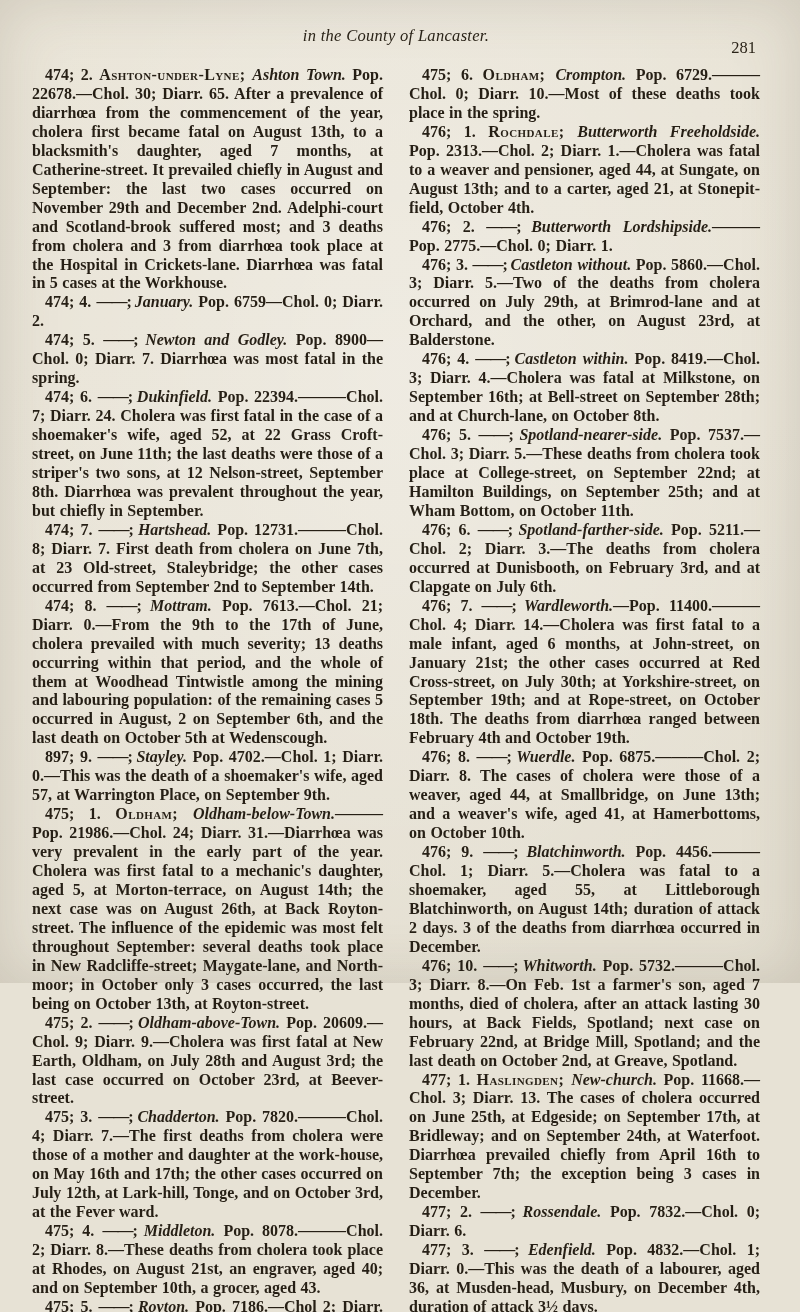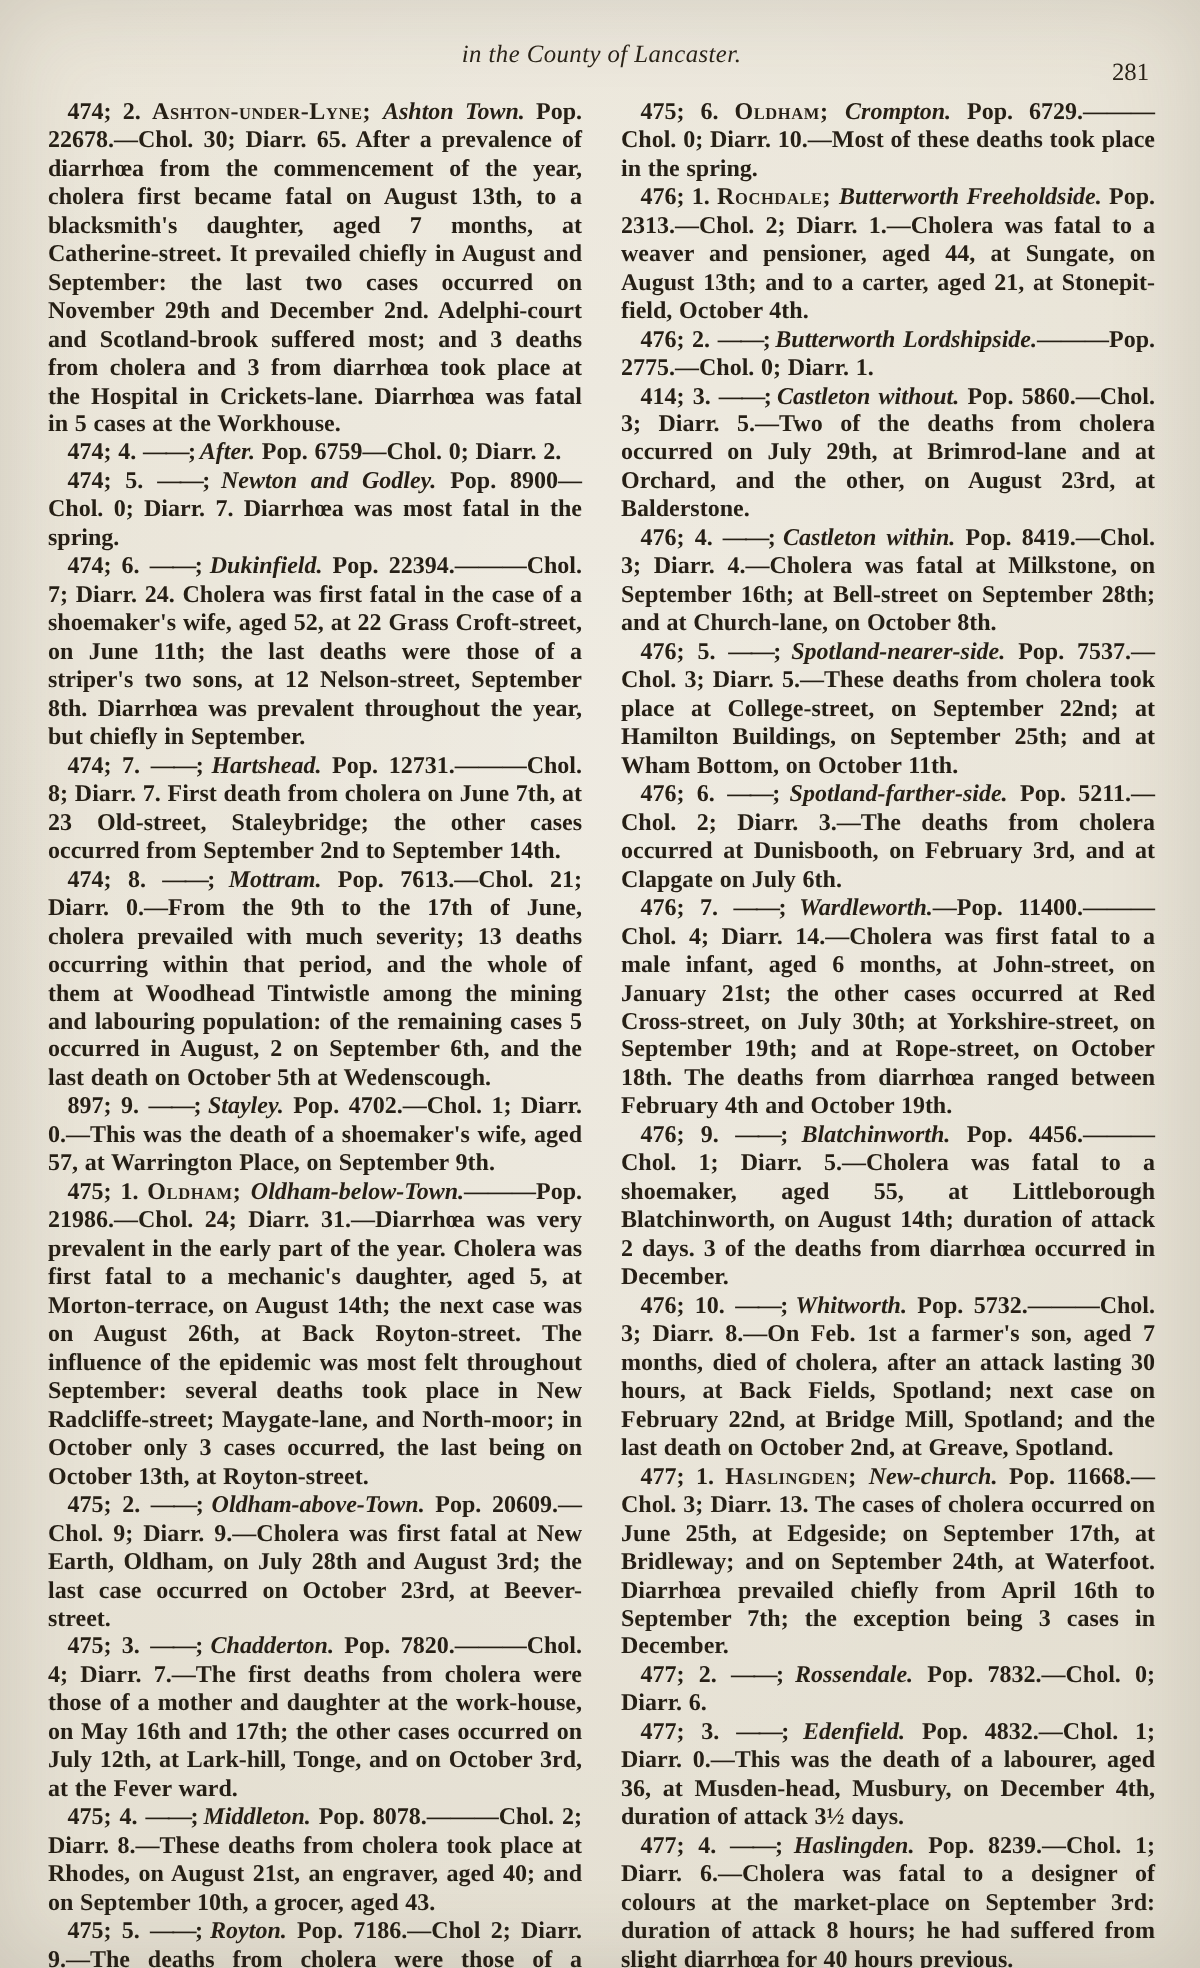--- a/index.html
+++ b/index.html
@@ -10,22 +10,22 @@
     width: 800px;
     height: 1312px;
     background: #e7e2d5;
     font-family: "Liberation Serif", serif;
     color: #261f15;
     overflow: hidden;
   }
   .page {
     box-sizing: border-box;
     width: 800px;
-    height: 1312px;
-    padding: 26px 30px 12px 32px;
+    height: 983px;
+    padding: 26px 40px 12px 32px;
     background:
       radial-gradient(ellipse at 50% 38%, rgba(255,255,255,0.28), rgba(0,0,0,0) 75%),
       linear-gradient(160deg, #eae5d8 0%, #e8e3d6 55%, #e3ded0 100%);
     box-shadow: inset 0 0 60px rgba(90,80,60,0.18);
   }
   .running-head {
     position: relative;
     height: 26px;
     margin-bottom: 14px;
     font-size: 16.5px;
@@ -74,41 +74,42 @@
 <body>
 
 <div class="page">
   <header class="running-head">
     <span class="head-title">in the County of Lancaster.</span>
     <span class="page-number">281</span>
   </header>
   <main class="columns">
     <div class="column">
         <p class="entry"><span class="ref">474; 2. </span><span class="district-sc">Ashton-under-Lyne; </span><span class="place">Ashton Town. </span><span class="body">Pop. 22678.—Chol. 30; Diarr. 65. After a prevalence of diarrhœa from the commencement of the year, cholera first became fatal on August 13th, to a blacksmith's daughter, aged 7 months, at Catherine-street. It prevailed chiefly in August and September: the last two cases occurred on November 29th and December 2nd. Adelphi-court and Scotland-brook suffered most; and 3 deaths from cholera and 3 from diarrhœa took place at the Hospital in Crickets-lane. Diarrhœa was fatal in 5 cases at the Workhouse.</span></p>
-        <p class="entry"><span class="ref">474; 4. </span><span class="ditto">——; </span><span class="place">After. </span><span class="body">Pop. 6759—Chol. 0; Diarr. 2.</span></p>
+        <p class="entry"><span class="ref">474; 4. </span><span class="ditto">——; </span><span class="place">January. </span><span class="body">Pop. 6759—Chol. 0; Diarr. 2.</span></p>
         <p class="entry"><span class="ref">474; 5. </span><span class="ditto">——; </span><span class="place">Newton and Godley. </span><span class="body">Pop. 8900—Chol. 0; Diarr. 7. Diarrhœa was most fatal in the spring.</span></p>
         <p class="entry"><span class="ref">474; 6. </span><span class="ditto">——; </span><span class="place">Dukinfield. </span><span class="body">Pop. 22394.———Chol. 7; Diarr. 24. Cholera was first fatal in the case of a shoemaker's wife, aged 52, at 22 Grass Croft-street, on June 11th; the last deaths were those of a striper's two sons, at 12 Nelson-street, September 8th. Diarrhœa was prevalent throughout the year, but chiefly in September.</span></p>
         <p class="entry"><span class="ref">474; 7. </span><span class="ditto">——; </span><span class="place">Hartshead. </span><span class="body">Pop. 12731.———Chol. 8; Diarr. 7. First death from cholera on June 7th, at 23 Old-street, Staleybridge; the other cases occurred from September 2nd to September 14th.</span></p>
         <p class="entry"><span class="ref">474; 8. </span><span class="ditto">——; </span><span class="place">Mottram. </span><span class="body">Pop. 7613.—Chol. 21; Diarr. 0.—From the 9th to the 17th of June, cholera prevailed with much severity; 13 deaths occurring within that period, and the whole of them at Woodhead Tintwistle among the mining and labouring population: of the remaining cases 5 occurred in August, 2 on September 6th, and the last death on October 5th at Wedenscough.</span></p>
         <p class="entry"><span class="ref">897; 9. </span><span class="ditto">——; </span><span class="place">Stayley. </span><span class="body">Pop. 4702.—Chol. 1; Diarr. 0.—This was the death of a shoemaker's wife, aged 57, at Warrington Place, on September 9th.</span></p>
         <p class="entry"><span class="ref">475; 1. </span><span class="district-sc">Oldham; </span><span class="place">Oldham-below-Town.</span><span class="body">———Pop. 21986.—Chol. 24; Diarr. 31.—Diarrhœa was very prevalent in the early part of the year. Cholera was first fatal to a mechanic's daughter, aged 5, at Morton-terrace, on August 14th; the next case was on August 26th, at Back Royton-street. The influence of the epidemic was most felt throughout September: several deaths took place in New Radcliffe-street; Maygate-lane, and North-moor; in October only 3 cases occurred, the last being on October 13th, at Royton-street.</span></p>
         <p class="entry"><span class="ref">475; 2. </span><span class="ditto">——; </span><span class="place">Oldham-above-Town. </span><span class="body">Pop. 20609.—Chol. 9; Diarr. 9.—Cholera was first fatal at New Earth, Oldham, on July 28th and August 3rd; the last case occurred on October 23rd, at Beever-street.</span></p>
         <p class="entry"><span class="ref">475; 3. </span><span class="ditto">——; </span><span class="place">Chadderton. </span><span class="body">Pop. 7820.———Chol. 4; Diarr. 7.—The first deaths from cholera were those of a mother and daughter at the work-house, on May 16th and 17th; the other cases occurred on July 12th, at Lark-hill, Tonge, and on October 3rd, at the Fever ward.</span></p>
         <p class="entry"><span class="ref">475; 4. </span><span class="ditto">——; </span><span class="place">Middleton. </span><span class="body">Pop. 8078.———Chol. 2; Diarr. 8.—These deaths from cholera took place at Rhodes, on August 21st, an engraver, aged 40; and on September 10th, a grocer, aged 43.</span></p>
         <p class="entry"><span class="ref">475; 5. </span><span class="ditto">——; </span><span class="place">Royton. </span><span class="body">Pop. 7186.—Chol 2; Diarr. 9.—The deaths from cholera were those of a shopkeeper, aged 46, at Trub Smithy, Thornham, and a cotton spinner, aged 30, at Downing-street, on September 12th. Diarrhœa was most prevalent in January.</span></p>
       </div>
     <div class="column">
         <p class="entry"><span class="ref">475; 6. </span><span class="district-sc">Oldham; </span><span class="place">Crompton. </span><span class="body">Pop. 6729.———Chol. 0; Diarr. 10.—Most of these deaths took place in the spring.</span></p>
         <p class="entry"><span class="ref">476; 1. </span><span class="district-sc">Rochdale; </span><span class="place">Butterworth Freeholdside. </span><span class="body">Pop. 2313.—Chol. 2; Diarr. 1.—Cholera was fatal to a weaver and pensioner, aged 44, at Sungate, on August 13th; and to a carter, aged 21, at Stonepit-field, October 4th.</span></p>
         <p class="entry"><span class="ref">476; 2. </span><span class="ditto">——; </span><span class="place">Butterworth Lordshipside.</span><span class="body">———Pop. 2775.—Chol. 0; Diarr. 1.</span></p>
-        <p class="entry"><span class="ref">414; 3. </span><span class="ditto">——; </span><span class="place">Castleton without. </span><span class="body">Pop. 5860.—Chol. 3; Diarr. 5.—Two of the deaths from cholera occurred on July 29th, at Brimrod-lane and at Orchard, and the other, on August 23rd, at Balderstone.</span></p>
+        <p class="entry"><span class="ref">476; 3. </span><span class="ditto">——; </span><span class="place">Castleton without. </span><span class="body">Pop. 5860.—Chol. 3; Diarr. 5.—Two of the deaths from cholera occurred on July 29th, at Brimrod-lane and at Orchard, and the other, on August 23rd, at Balderstone.</span></p>
         <p class="entry"><span class="ref">476; 4. </span><span class="ditto">——; </span><span class="place">Castleton within. </span><span class="body">Pop. 8419.—Chol. 3; Diarr. 4.—Cholera was fatal at Milkstone, on September 16th; at Bell-street on September 28th; and at Church-lane, on October 8th.</span></p>
         <p class="entry"><span class="ref">476; 5. </span><span class="ditto">——; </span><span class="place">Spotland-nearer-side. </span><span class="body">Pop. 7537.—Chol. 3; Diarr. 5.—These deaths from cholera took place at College-street, on September 22nd; at Hamilton Buildings, on September 25th; and at Wham Bottom, on October 11th.</span></p>
         <p class="entry"><span class="ref">476; 6. </span><span class="ditto">——; </span><span class="place">Spotland-farther-side. </span><span class="body">Pop. 5211.—Chol. 2; Diarr. 3.—The deaths from cholera occurred at Dunisbooth, on February 3rd, and at Clapgate on July 6th.</span></p>
         <p class="entry"><span class="ref">476; 7. </span><span class="ditto">——; </span><span class="place">Wardleworth.</span><span class="body">—Pop. 11400.———Chol. 4; Diarr. 14.—Cholera was first fatal to a male infant, aged 6 months, at John-street, on January 21st; the other cases occurred at Red Cross-street, on July 30th; at Yorkshire-street, on September 19th; and at Rope-street, on October 18th. The deaths from diarrhœa ranged between February 4th and October 19th.</span></p>
+        <p class="entry"><span class="ref">476; 8. </span><span class="ditto">——; </span><span class="place">Wuerdle. </span><span class="body">Pop. 6875.———Chol. 2; Diarr. 8. The cases of cholera were those of a weaver, aged 44, at Smallbridge, on June 13th; and a weaver's wife, aged 41, at Hamerbottoms, on October 10th.</span></p>
         <p class="entry"><span class="ref">476; 9. </span><span class="ditto">——; </span><span class="place">Blatchinworth. </span><span class="body">Pop. 4456.———Chol. 1; Diarr. 5.—Cholera was fatal to a shoemaker, aged 55, at Littleborough Blatchinworth, on August 14th; duration of attack 2 days. 3 of the deaths from diarrhœa occurred in December.</span></p>
         <p class="entry"><span class="ref">476; 10. </span><span class="ditto">——; </span><span class="place">Whitworth. </span><span class="body">Pop. 5732.———Chol. 3; Diarr. 8.—On Feb. 1st a farmer's son, aged 7 months, died of cholera, after an attack lasting 30 hours, at Back Fields, Spotland; next case on February 22nd, at Bridge Mill, Spotland; and the last death on October 2nd, at Greave, Spotland.</span></p>
         <p class="entry"><span class="ref">477; 1. </span><span class="district-sc">Haslingden; </span><span class="place">New-church. </span><span class="body">Pop. 11668.—Chol. 3; Diarr. 13. The cases of cholera occurred on June 25th, at Edgeside; on September 17th, at Bridleway; and on September 24th, at Waterfoot. Diarrhœa prevailed chiefly from April 16th to September 7th; the exception being 3 cases in December.</span></p>
         <p class="entry"><span class="ref">477; 2. </span><span class="ditto">——; </span><span class="place">Rossendale. </span><span class="body">Pop. 7832.—Chol. 0; Diarr. 6.</span></p>
         <p class="entry"><span class="ref">477; 3. </span><span class="ditto">——; </span><span class="place">Edenfield. </span><span class="body">Pop. 4832.—Chol. 1; Diarr. 0.—This was the death of a labourer, aged 36, at Musden-head, Musbury, on December 4th, duration of attack 3½ days.</span></p>
         <p class="entry"><span class="ref">477; 4. </span><span class="ditto">——; </span><span class="place">Haslingden. </span><span class="body">Pop. 8239.—Chol. 1; Diarr. 6.—Cholera was fatal to a designer of colours at the market-place on September 3rd: duration of attack 8 hours; he had suffered from slight diarrhœa for 40 hours previous.</span></p>
       </div>
   </main>
 </div>
 

